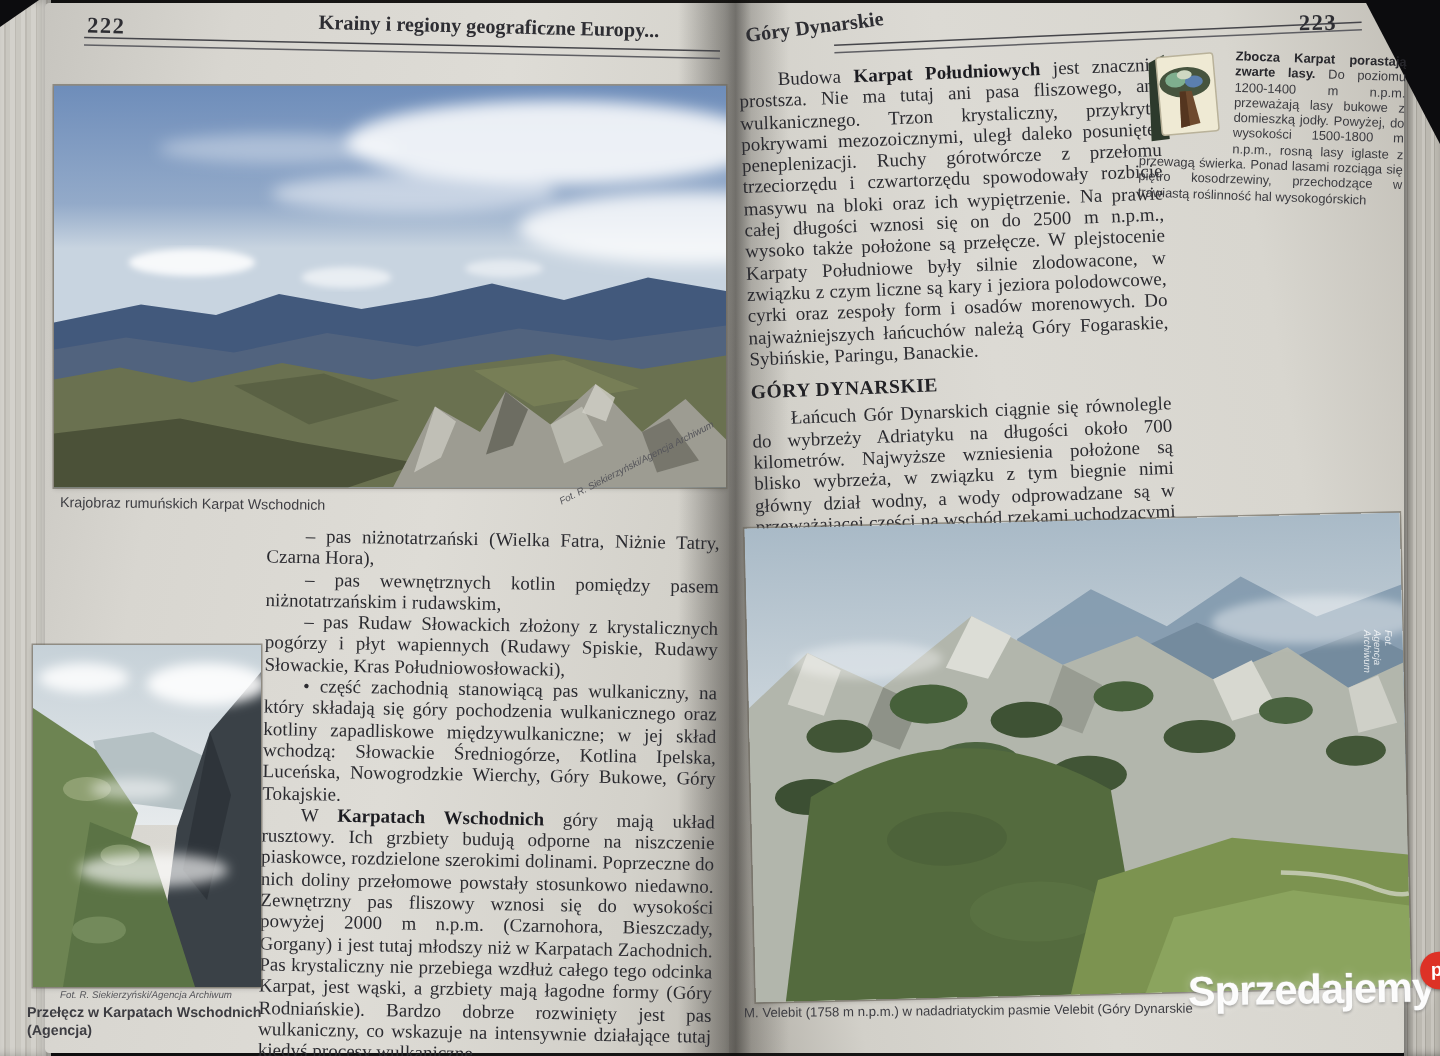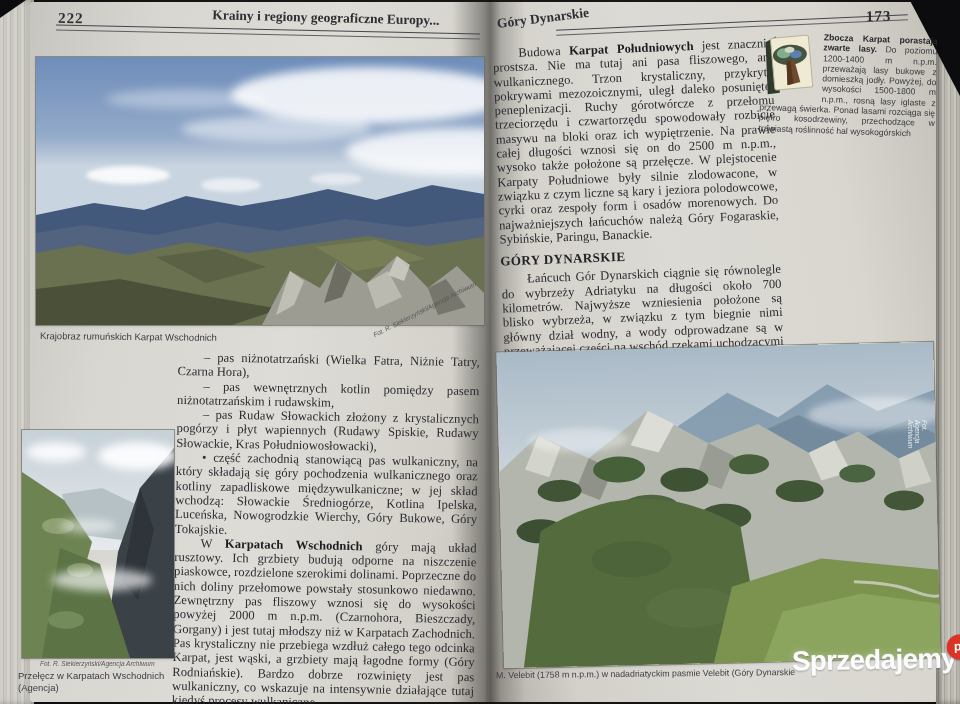--- a/index.html
+++ b/index.html
@@ -141,28 +141,28 @@
   <ellipse cx="58" cy="140" rx="13" ry="7" fill="#8da073" opacity=".8"></ellipse>
   <ellipse cx="44" cy="190" rx="18" ry="9" fill="#7e9465" opacity=".7"></ellipse>
   <g filter="url(#blur3)">
     <ellipse cx="116" cy="26" rx="40" ry="14" fill="#ffffff" opacity=".9"></ellipse>
     <ellipse cx="34" cy="22" rx="30" ry="10" fill="#ffffff" opacity=".85"></ellipse>
     <ellipse cx="80" cy="150" rx="50" ry="11" fill="#ffffff" opacity=".65"></ellipse>
     <ellipse cx="66" cy="96" rx="28" ry="7" fill="#ffffff" opacity=".5"></ellipse>
   </g>
 </svg>
 <div class="abs credit" style="left:40px;top:660px;width:130px;">Fot. R. Siekierzyński/Agencja Archiwum</div>
-<div class="abs caption" style="left:18px;top:670px;width:170px;">
+<div class="abs caption" style="left:18px;top:670px;width:170px;font-weight:bold;">
   <div>Przełęcz w Karpatach Wschodnich</div>
   <div>(Agencja)</div>
 </div>
 
 <div class="abs runhead" style="left:497px;top:16px;transform:rotate(-7deg);transform-origin:0 50%;">Góry Dynarskie</div>
 <div class="abs dblrule" style="left:556px;top:22px;width:352px;transform:rotate(-2.5deg);"></div>
-<div class="abs pagenum" style="left:866px;top:8px;transform:rotate(-1deg);">173</div>
+<div class="abs pagenum" style="left:866px;top:8px;transform:rotate(-1deg);">223</div>
 
 <div class="abs bodytext" style="left:492px;top:36px;width:280px;transform:rotate(-2.2deg);transform-origin:100% 0;">
   <p><span>Budowa </span><span class="b">Karpat Południowych</span><span> jest znacznie prostsza. Nie ma tutaj ani pasa fliszowego, ani wulkanicznego. Trzon krystaliczny, przykryty pokrywami mezozoicznymi, uległ daleko posuniętej peneplenizacji. Ruchy górotwórcze z przełomu trzeciorzędu i czwartorzędu spowodowały rozbicie masywu na bloki oraz ich wypiętrzenie. Na prawie całej długości wznosi się on do 2500 m n.p.m., wysoko także położone są przełęcze. W plejstocenie Karpaty Południowe były silnie zlodowacone, w związku z czym liczne są kary i jeziora polodowcowe, cyrki oraz zespoły form i osadów morenowych. Do najważniejszych łańcuchów należą Góry Fogaraskie, Sybińskie, Paringu, Banackie.</span></p>
   <div class="sechead">GÓRY DYNARSKIE</div>
   <p>Łańcuch Gór Dynarskich ciągnie się równolegle do wybrzeży Adriatyku na długości około 700 kilometrów. Najwyższe wzniesienia położone są blisko wybrzeża, w związku z tym biegnie nimi główny dział wodny, a wody odprowadzane są w przeważającej części na wschód rzekami uchodzącymi do Morza Czarnego. Rzeki spływające do położonego w pobliżu Adriatyku są krótkie</p>
 </div>
 
 <div class="abs sidebar" style="left:762px;top:30px;width:176px;transform:rotate(2deg);transform-origin:0 0;">
   <svg class="icon" viewBox="0 0 56 66">
     <polygon points="4,12 14,6 20,62 8,64" fill="#2d3a2c"></polygon>

